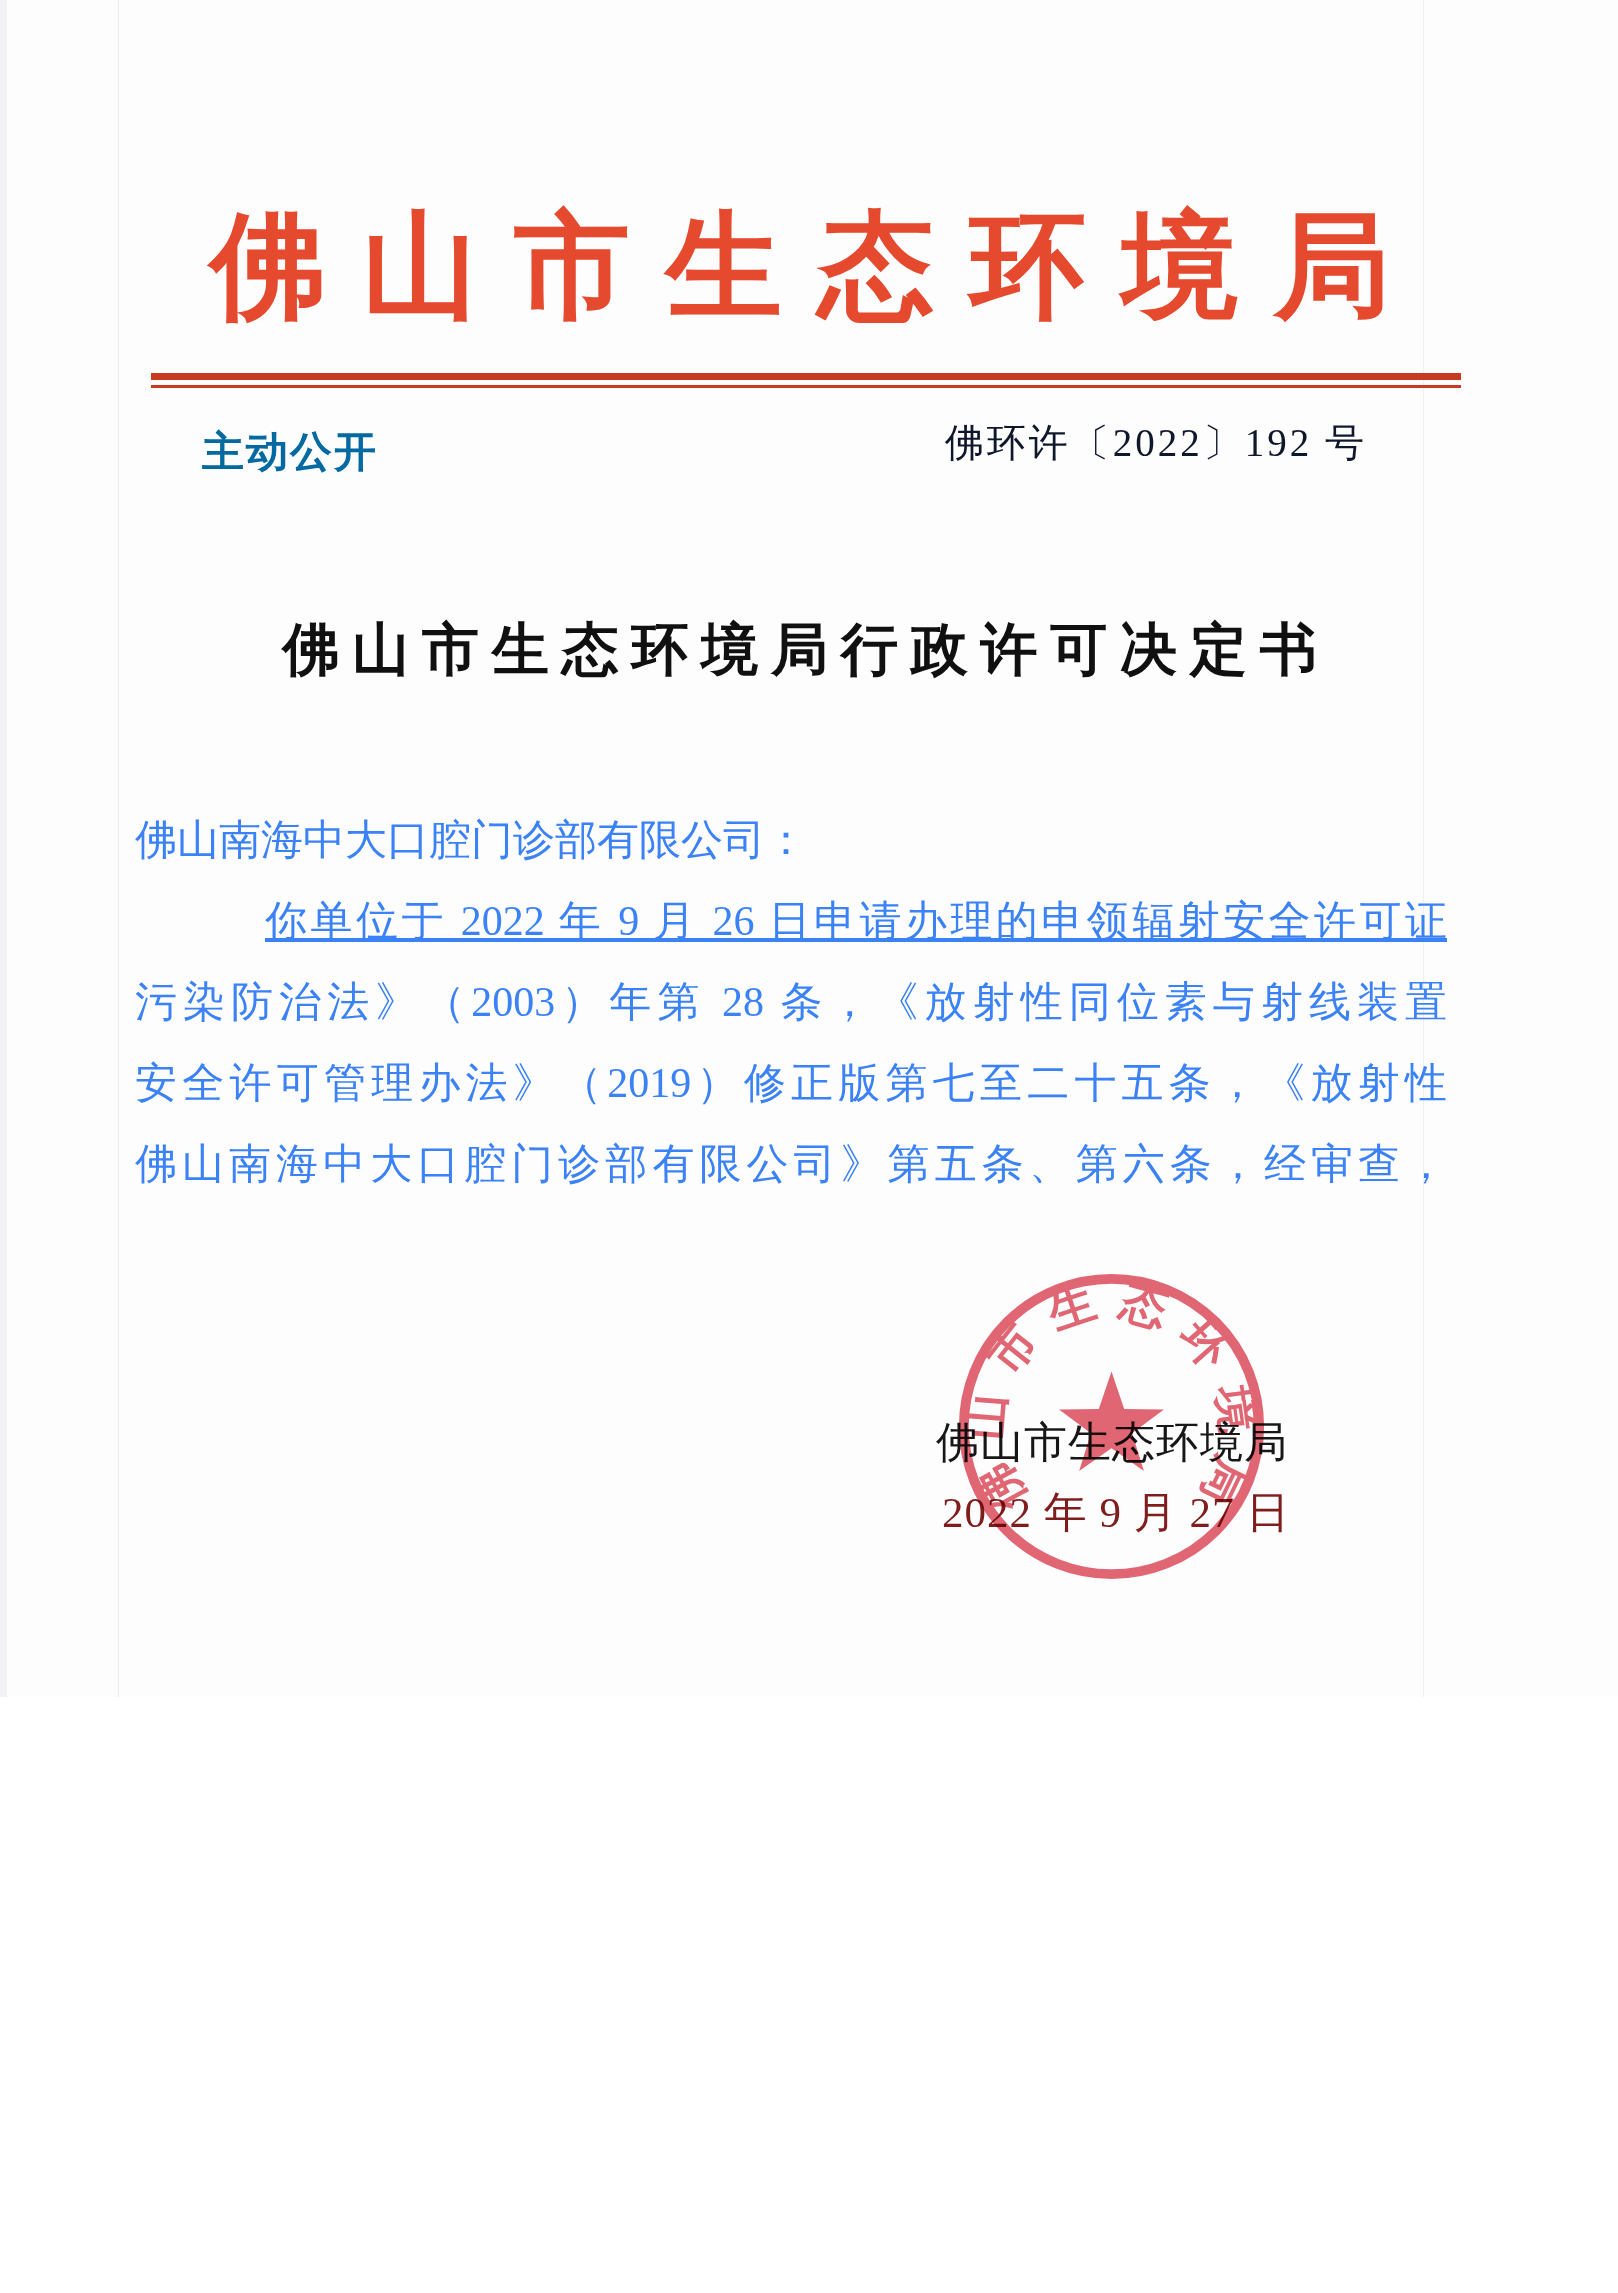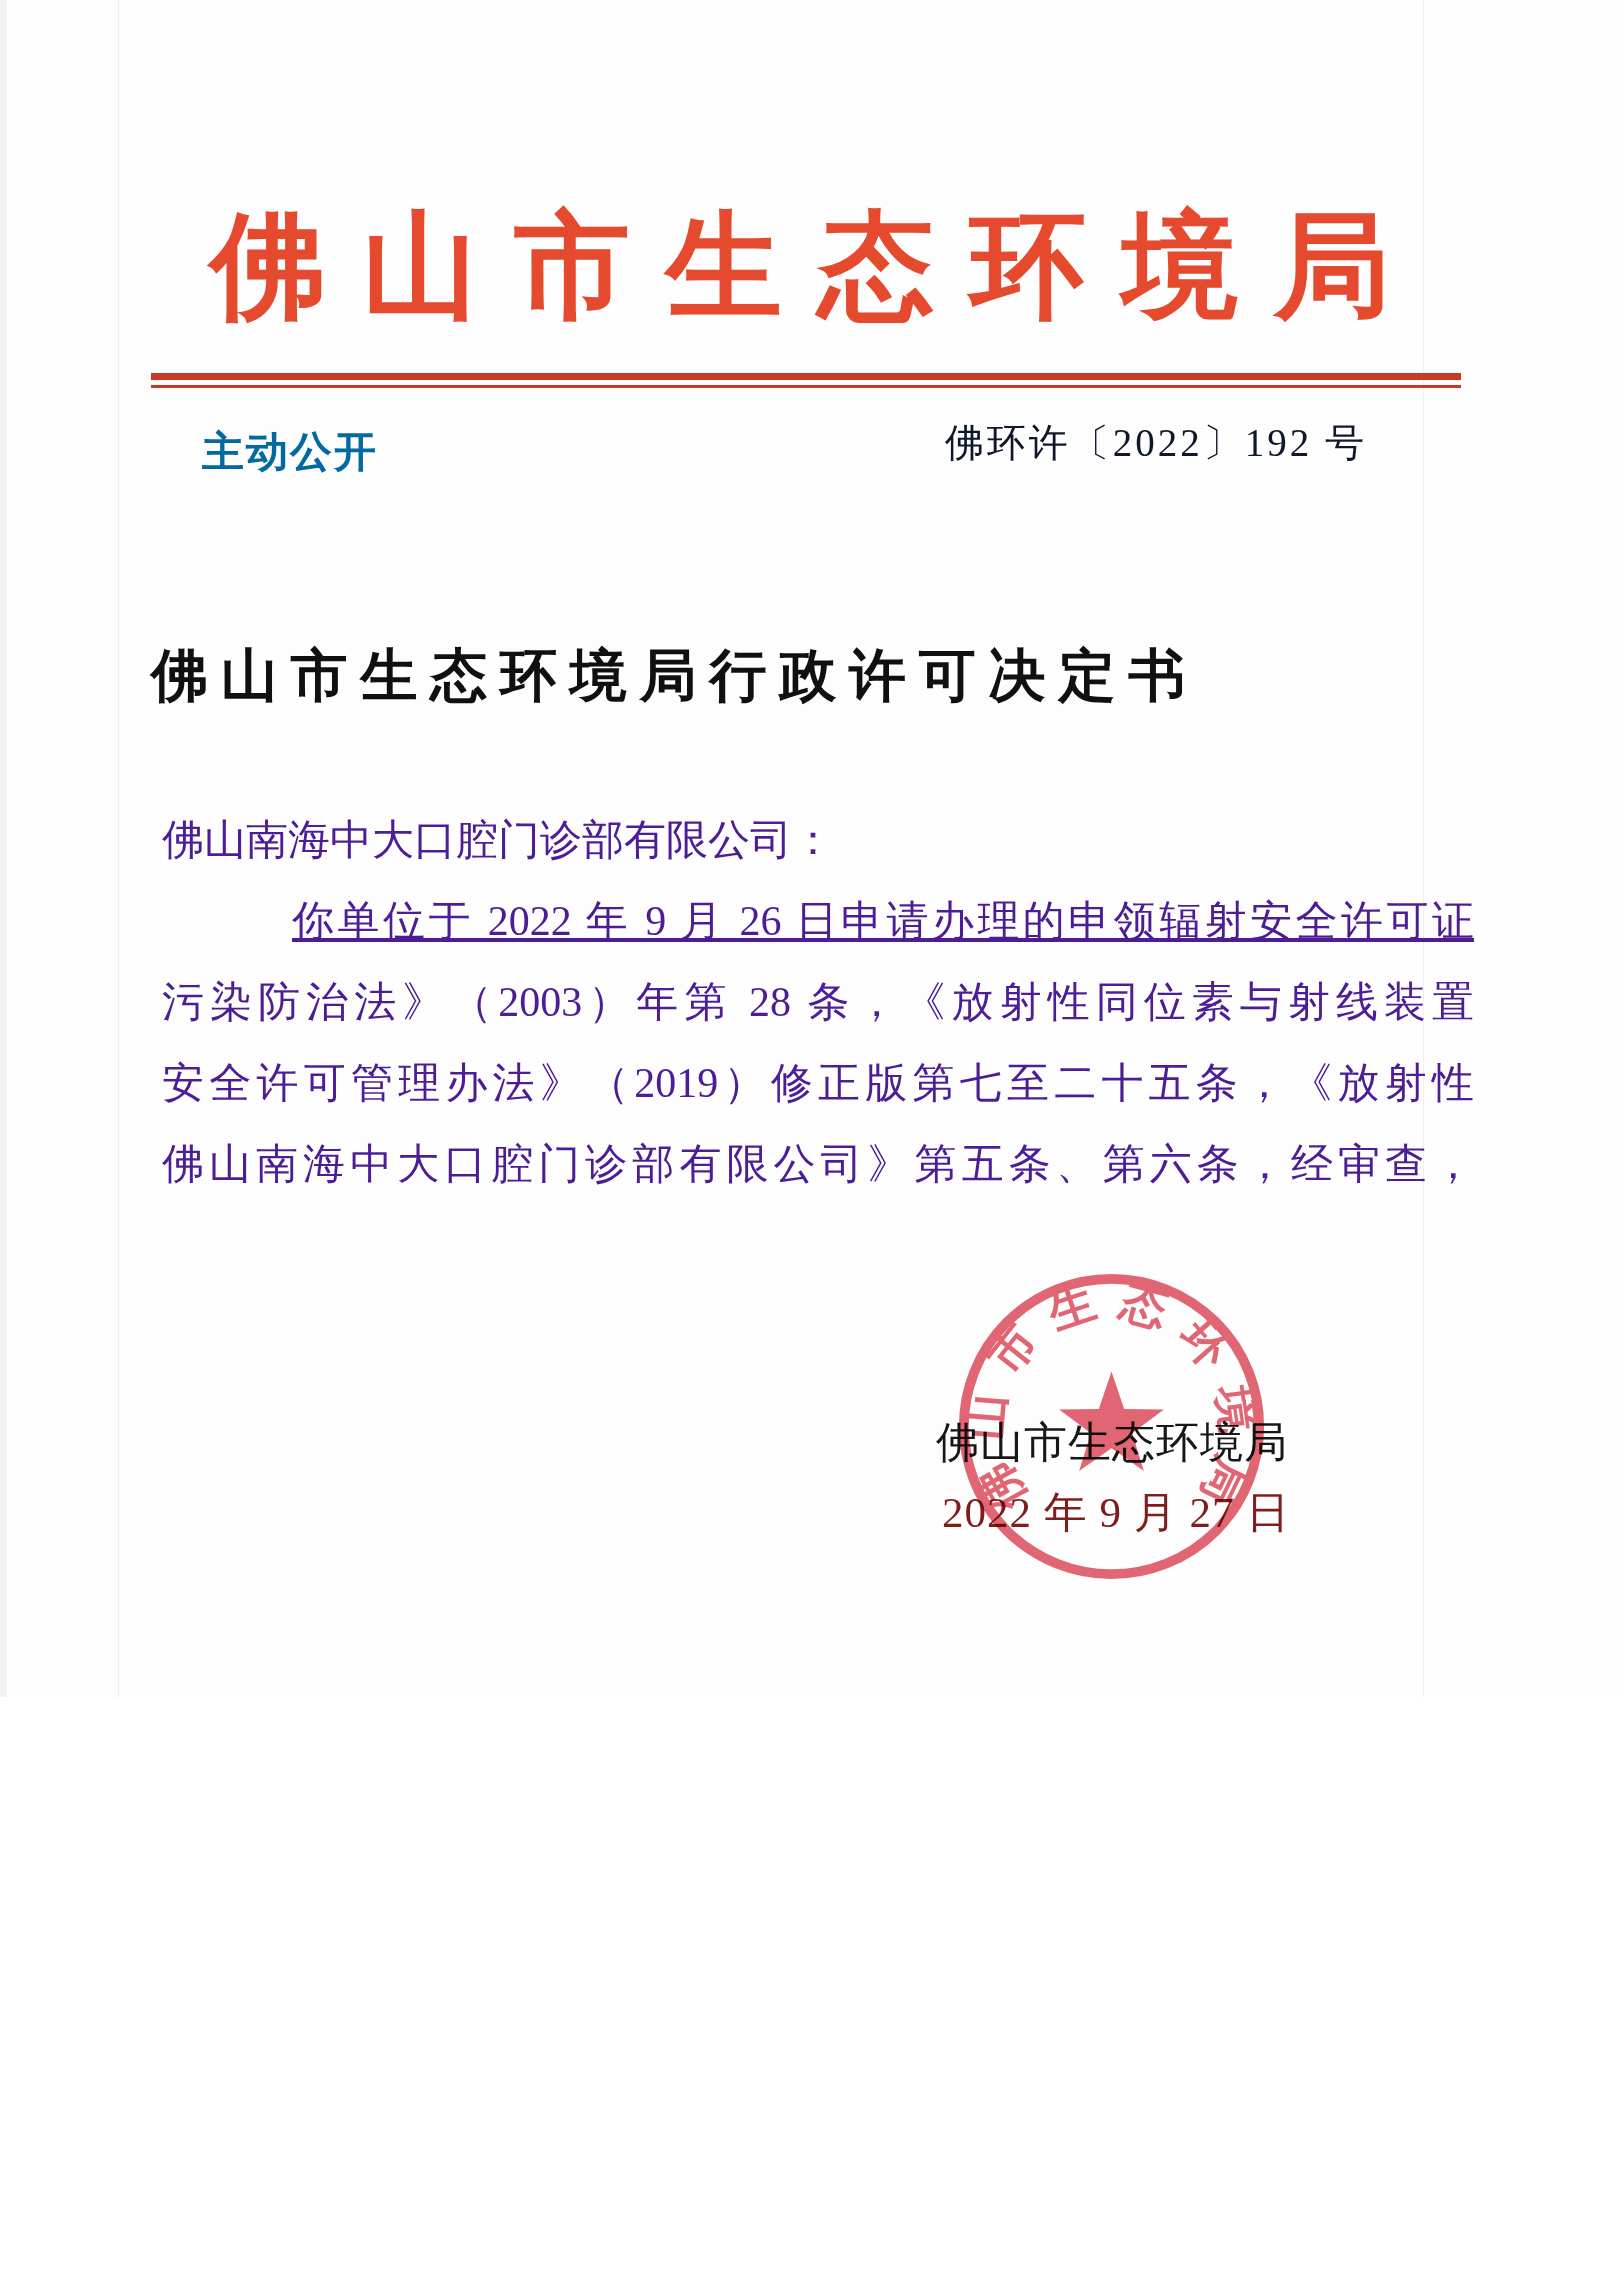--- a/index.html
+++ b/index.html
@@ -35,27 +35,27 @@
     font-family:"Liberation Sans","DejaVu Sans",sans-serif;
     font-weight:bold;font-size:42px;line-height:1;color:#0369a1;
     letter-spacing:2px;
   }
   .doc-number{
     position:absolute;right:251px;top:423px;
     font-size:39px;line-height:1;color:#0f172a;
     letter-spacing:3px;white-space:nowrap;
   }
   .doc-title{
-    position:absolute;left:151px;top:647px;width:1310px;margin:0;
-    font-size:57px;line-height:1;font-weight:bold;
+    position:absolute;left:151px;top:621px;width:1310px;margin:0;
+    text-align:center;font-size:57px;line-height:1;font-weight:bold;
     letter-spacing:12.8px;color:#101010;white-space:nowrap;
   }
   .doc-body{
-    position:absolute;left:162px;top:800px;width:1312px;
-    font-size:42px;line-height:81px;color:#4c1d95;
+    position:absolute;left:135px;top:800px;width:1312px;
+    font-size:42px;line-height:81px;color:#3b82f6;
   }
   .doc-body .line{height:81px;}
   .doc-body .justify{text-align:justify;text-align-last:justify;}
   .doc-body .indent{text-indent:130px;text-decoration:underline;}
   .sign-org{
     position:absolute;left:936px;top:1421px;
     font-size:43px;line-height:1;color:#171717;letter-spacing:1px;
     white-space:nowrap;
   }
   .sign-date{

